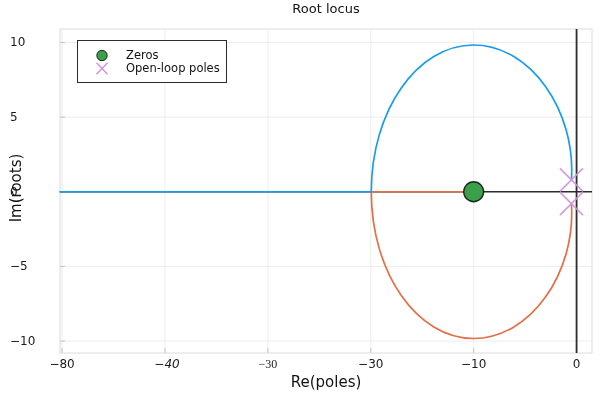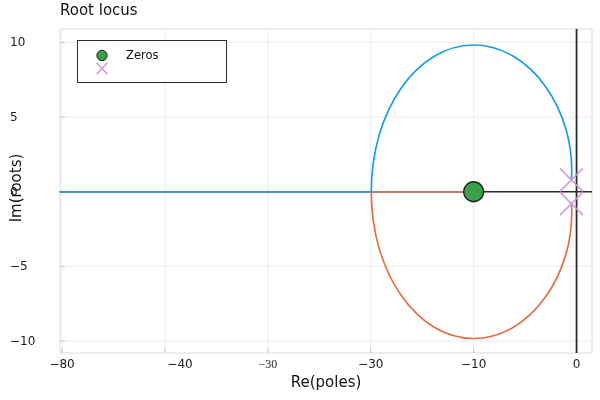--- a/index.html
+++ b/index.html
@@ -1,19 +1,19 @@
 <!DOCTYPE html>
 <html><head>
 <meta charset="utf-8">
 <style>
   html,body{margin:0;padding:0;background:#fff;}
   .stage{position:relative;width:600px;height:400px;background:#ffffff;
          font-family:"DejaVu Sans","Liberation Sans",sans-serif;overflow:hidden;}
-  .title{position:absolute;left:60px;top:1px;width:532px;text-align:left;
-         font-size:15px;color:#121212;}
+  .title{position:absolute;left:60px;top:1px;width:532px;text-align:center;
+         font-size:13px;color:#121212;}
   .xlabel{position:absolute;left:60px;top:373px;width:532px;text-align:center;
           font-size:15px;color:#121212;}
   .ylabel{position:absolute;left:16px;top:188px;transform:translate(-50%,-50%) rotate(-90deg);
           font-size:15px;color:#121212;white-space:nowrap;}
   svg.plot{position:absolute;left:0;top:0;}
   .xtick{position:absolute;top:357px;width:44px;text-align:center;
          font-size:12px;line-height:14px;color:#1a1a1a;}
   .ytick{position:absolute;left:10px;width:41px;text-align:left;
          font-size:12px;line-height:14px;color:#1a1a1a;}
   .legend{position:absolute;left:77px;top:40px;width:150px;box-sizing:border-box;
@@ -58,21 +58,21 @@
       <line x1="576.5647969052225" y1="29" x2="576.5647969052225" y2="353" stroke="#2d2d2d" stroke-width="1.8"></line>
       <path d="M 571.4197292069632 203.69124423963135 C 576.0502901353965 272.80789474654375 530.2116986460348 338.5170506912442 473.6634429400387 338.5170506912442 C 417.11518723404254 338.5170506912442 371.2765957446809 272.80789474654375 371.2765957446809 191.74654377880182 H 473.6634429400387" fill="none" stroke="#e26f46" stroke-width="1.7" stroke-linecap="round"></path>
       <path d="M 60 191.74654377880182 H 371.2765957446809 C 371.2765957446809 110.68519281105989 417.11518723404254 44.976036866359436 473.6634429400387 44.976036866359436 C 530.2116986460348 44.976036866359436 576.0502901353965 110.68519281105989 571.4197292069632 179.80184331797233" fill="none" stroke="#199ceb" stroke-width="1.7" stroke-linecap="round"></path>
       <path d="M 559.9197292069632 168.30184331797233 L 582.9197292069632 191.30184331797233 M 559.9197292069632 191.30184331797233 L 582.9197292069632 168.30184331797233" stroke="#cf93dd" stroke-width="1.7" opacity="0.9" fill="none"></path>
       <path d="M 559.9197292069632 192.19124423963135 L 582.9197292069632 215.19124423963135 M 559.9197292069632 215.19124423963135 L 582.9197292069632 192.19124423963135" stroke="#cf93dd" stroke-width="1.7" opacity="0.9" fill="none"></path>
       <circle cx="473.6634429400387" cy="191.74654377880182" r="10" fill="#3ca04b" stroke="rgba(0,0,0,0.8)" stroke-width="1.3"></circle>
     </svg>
 
   <div id="tick-layer">
       <div class="xtick" style="left: 40.058px;">−80</div>
-      <div class="xtick" style="left: 158px;">−40</div>
+      <div class="xtick" style="left: 145px; font-style: italic;">−40</div>
       <div class="xtick" style="left: 245.861px; font-family: Liberation Serif, serif;">−30</div>
       <div class="xtick" style="left: 348.762px;">−30</div>
       <div class="xtick" style="left: 451.663px;">−10</div>
       <div class="xtick" style="left: 554.565px;">0</div>
       <div class="ytick" style="top: 35.4378px;">10</div>
       <div class="ytick" style="top: 110.092px;">5</div>
       <div class="ytick" style="top: 184.747px;">0</div>
       <div class="ytick" style="top: 259.401px;">−5</div>
       <div class="ytick" style="top: 334.055px;">−10</div>
     </div>
@@ -85,19 +85,20 @@
         </svg>
       </span>
       <span class="legend-label">Zeros</span>
     </div>
     <div class="legend-row">
       <span class="licon">
         <svg width="14" height="13">
           <path d="M1.5 0.8 L12.5 12.2 M1.5 12.2 L12.5 0.8" stroke="#cf93dd" stroke-width="1.4" fill="none"></path>
         </svg>
       </span>
+      <span class="legend-label">Open-loop poles</span>
     </div>
   </div>
 
   <div class="xlabel">Re(poles)</div>
   <div class="ylabel">Im(roots)</div>
 
 </div>
 
 </body></html>

